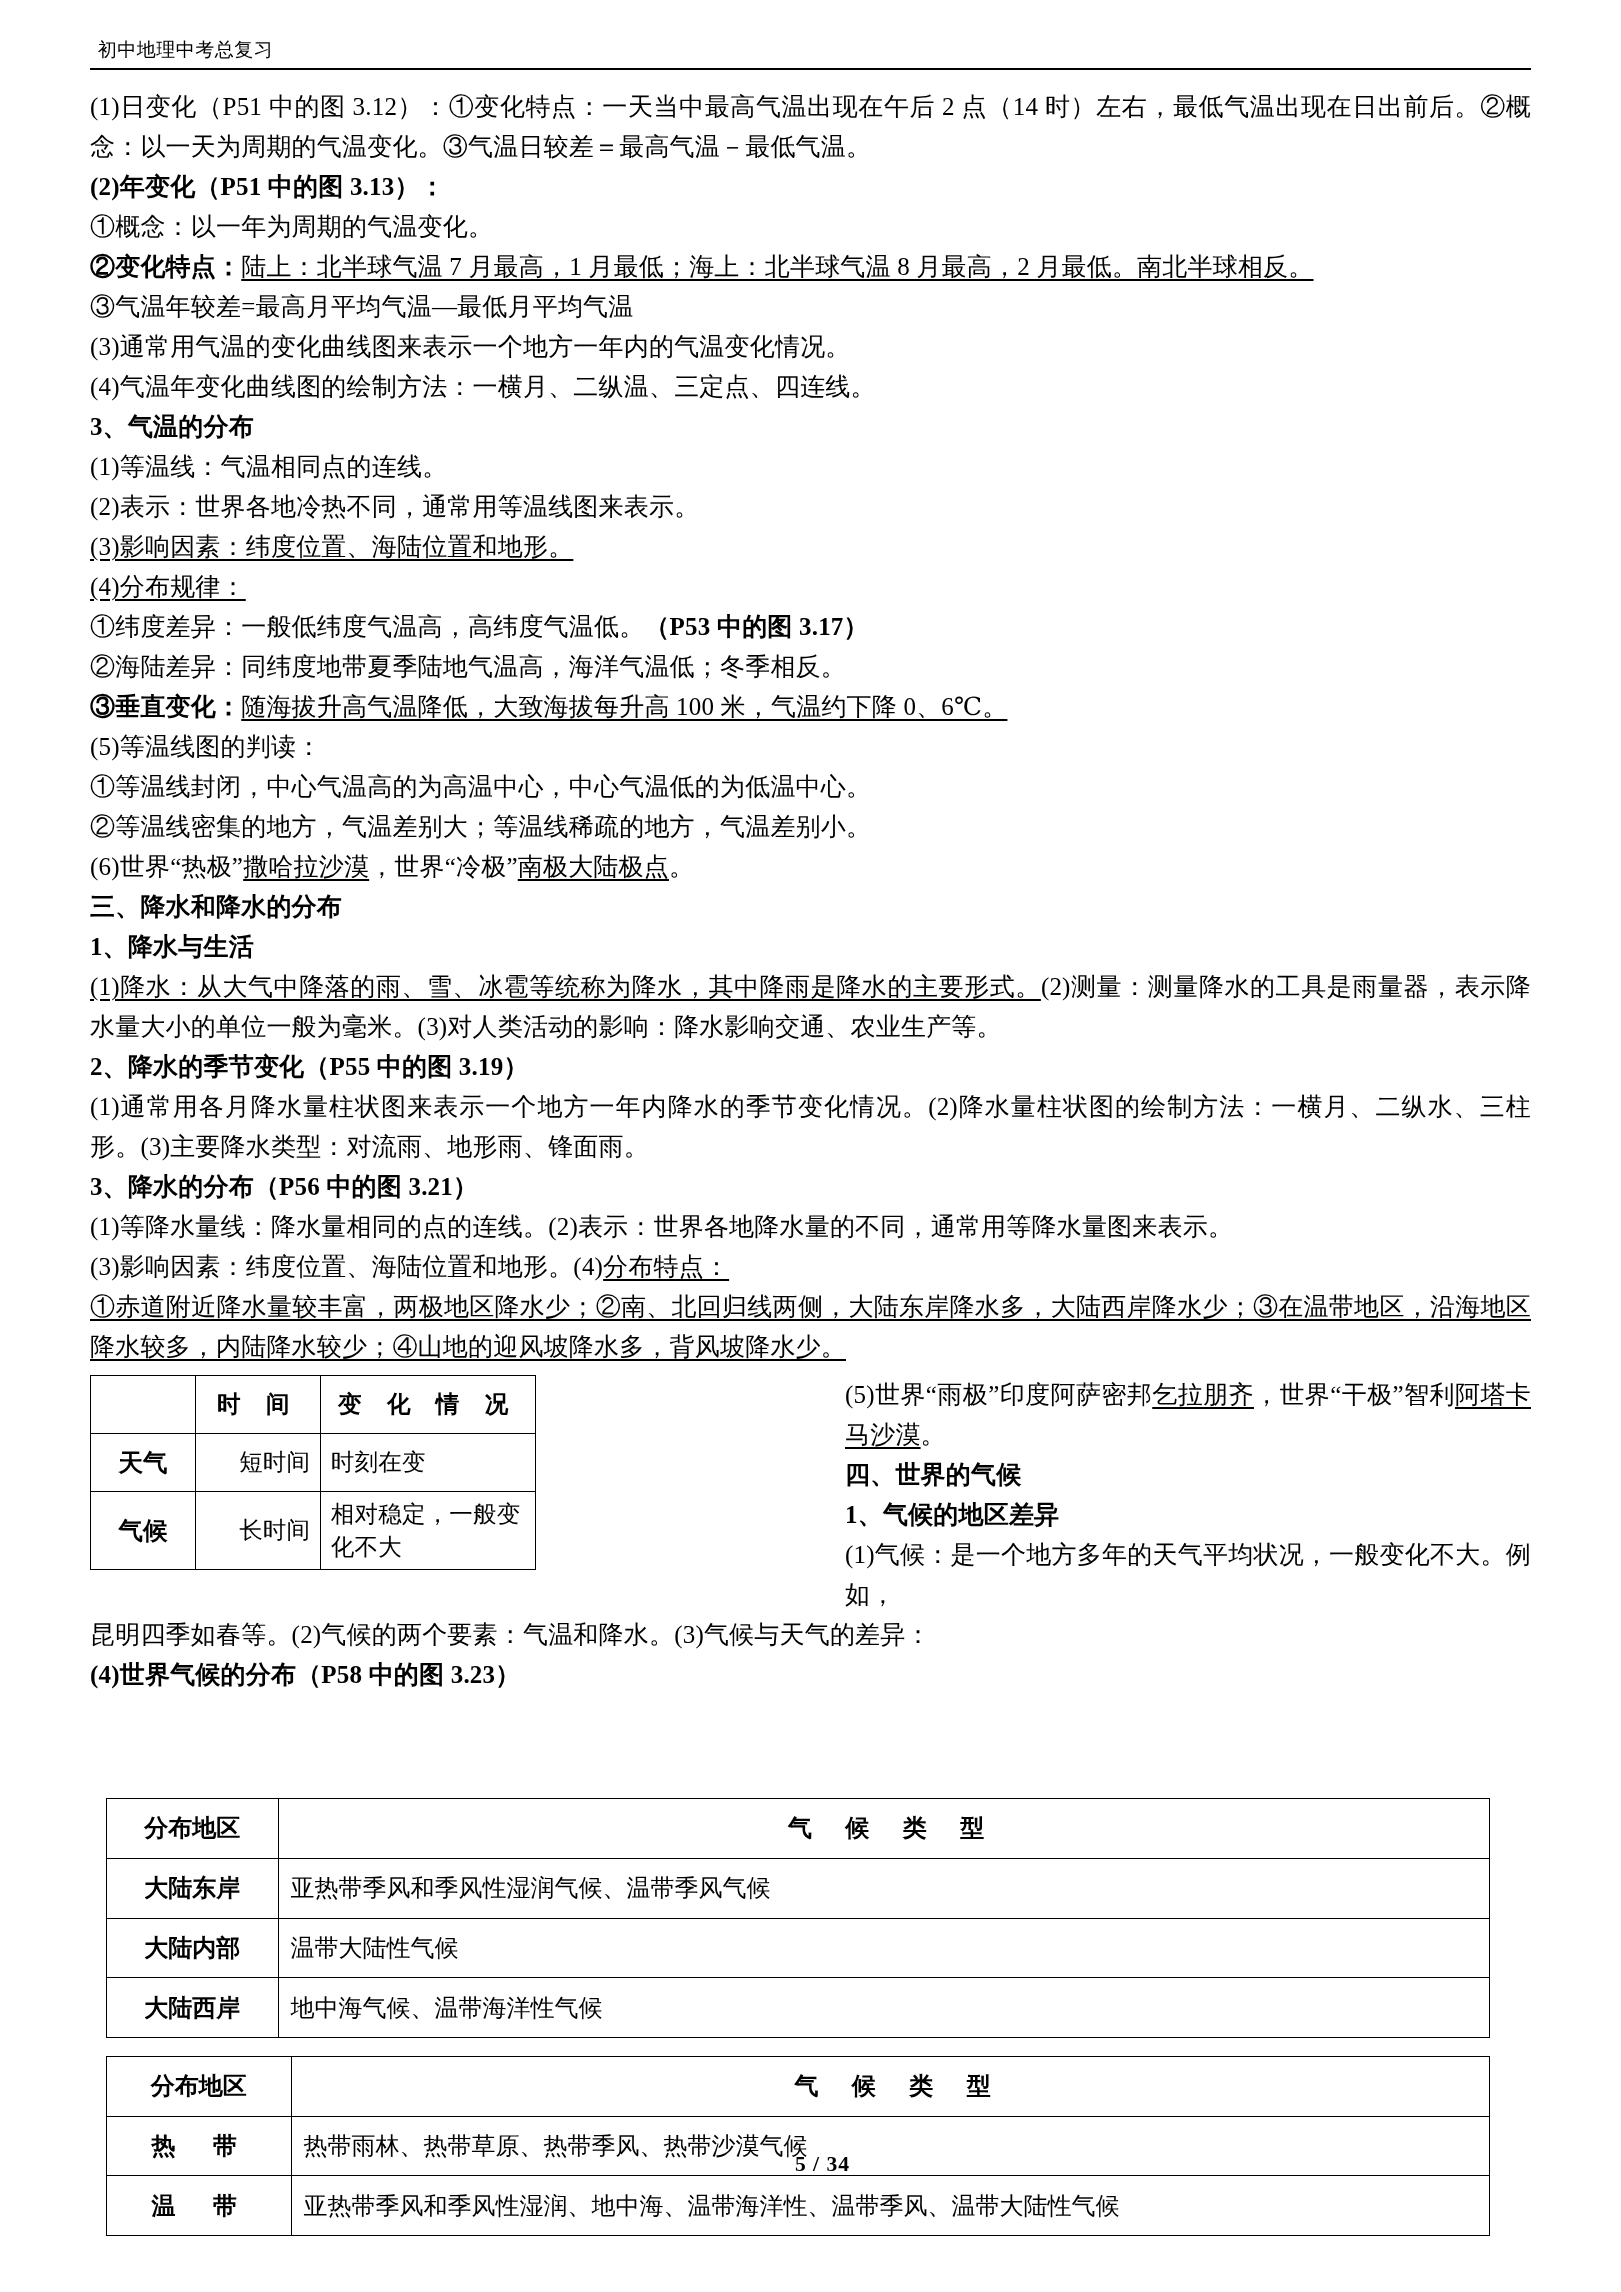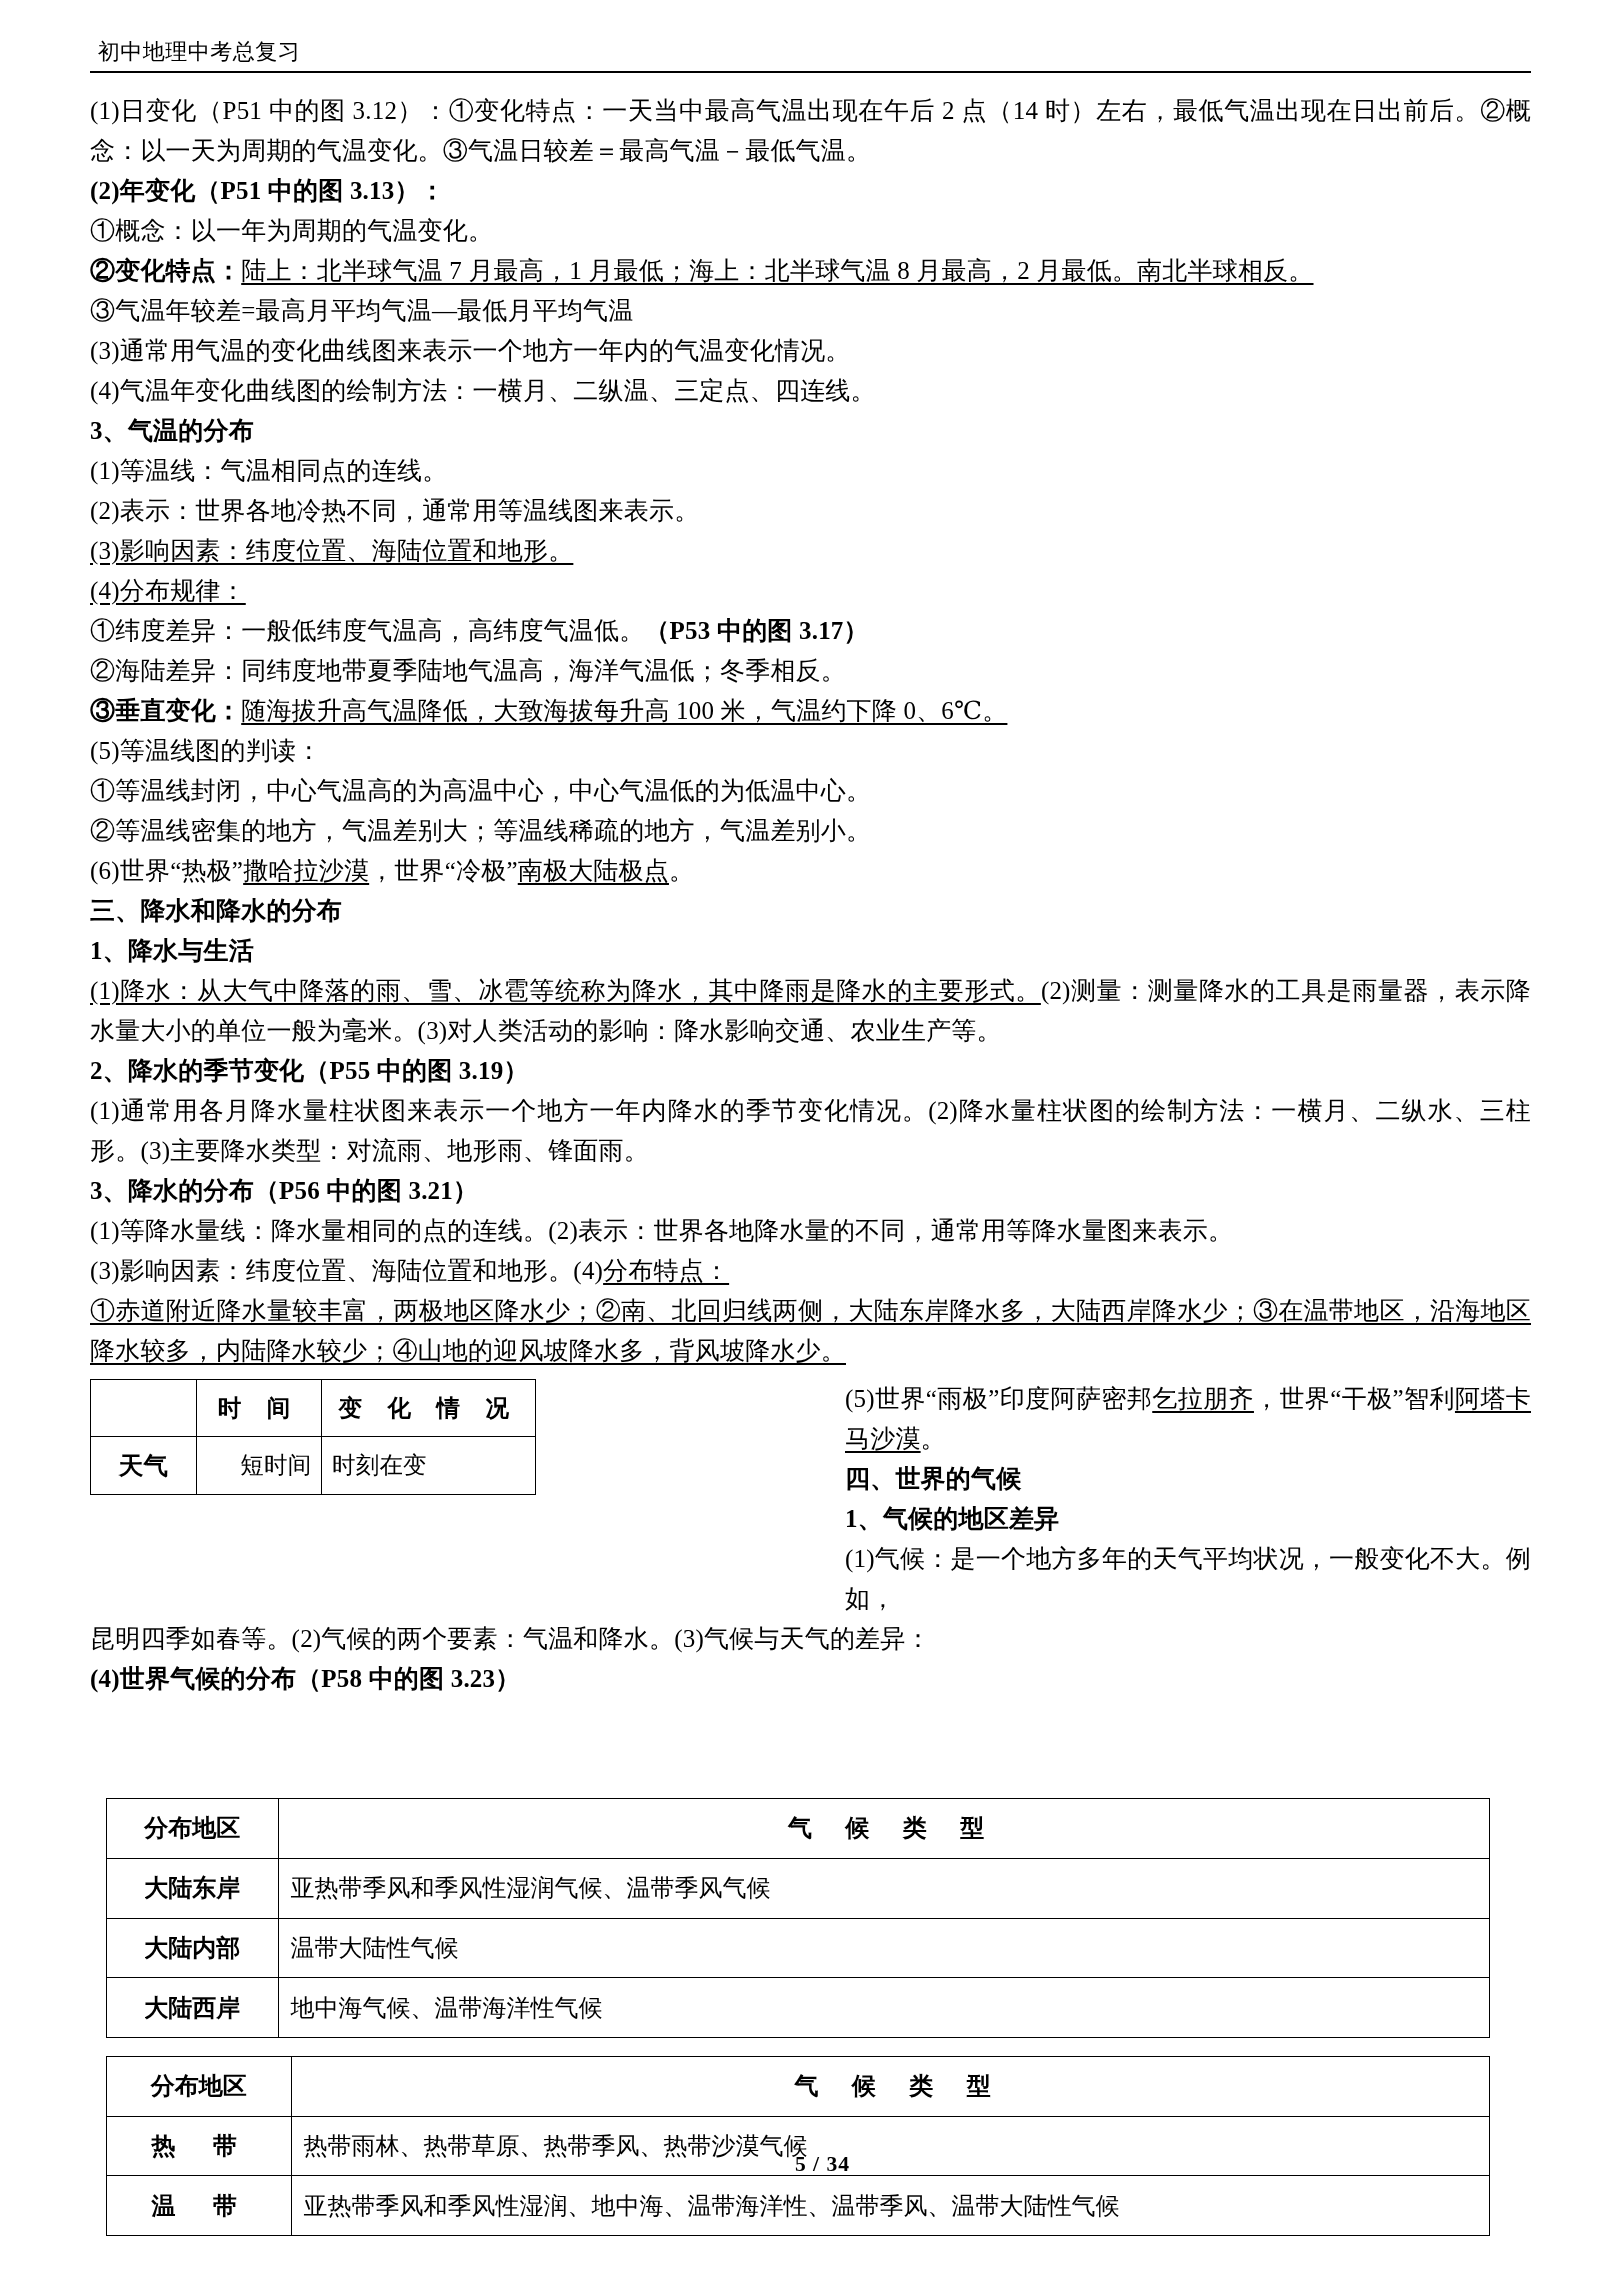--- a/index.html
+++ b/index.html
@@ -16,21 +16,21 @@
     overflow: hidden;
   }
   .page {
     position: relative;
     width: 1621px;
     height: 2293px;
     box-sizing: border-box;
     padding: 39px 90px 0 90px;
   }
   .header-title {
-    font-size: 22px;
+    font-size: 19px;
     line-height: 1.2;
     padding-left: 7.8px;
     padding-bottom: 5.9px;
     letter-spacing: 0.5px;
   }
   .header-rule {
     border-bottom: 2.9px solid #000;
     margin-bottom: 17.6px;
     width: 100%;
   }
@@ -225,20 +225,25 @@
             <tr>
           <td class="c1 hdr-blank"></td>
           <td class="c2 hdr">时 间</td>
           <td class="c3 hdr">变 化 情 况</td>
         </tr>
         <tr>
           <td class="c1">天气</td>
           <td class="c2">短时间</td>
           <td class="c3">时刻在变</td>
         </tr>
+        <tr>
+          <td class="c1">气候</td>
+          <td class="c2">长时间</td>
+          <td class="c3">相对稳定，一般变化不大</td>
+        </tr>
       </tbody>
         </table>
 
       <div class="clear"></div>
     </div>
 
     <p class="p indent-line"><span>昆明四季如春等。(2)气候的两个要素：气温和降水。(3)气候与天气的差异：</span></p>
     <p class="p bold"><span>(4)世界气候的分布（P58 中的图 3.23）</span></p>
 
   </div>

